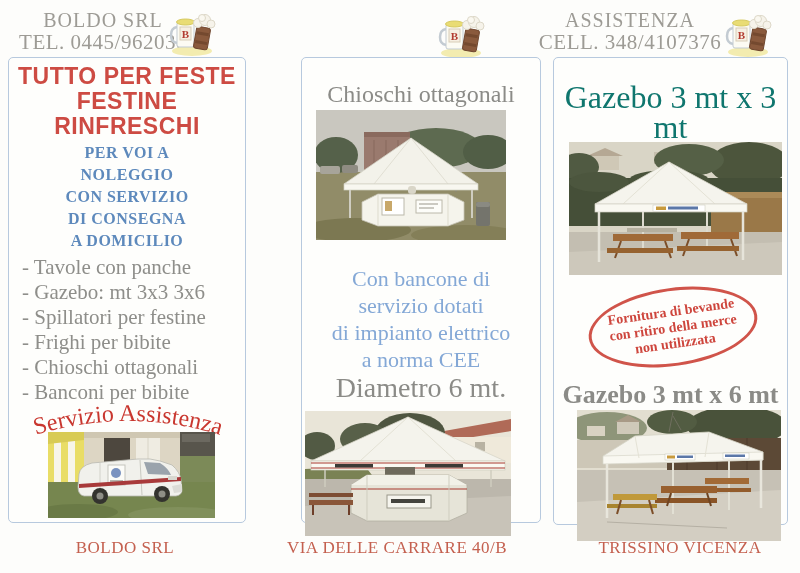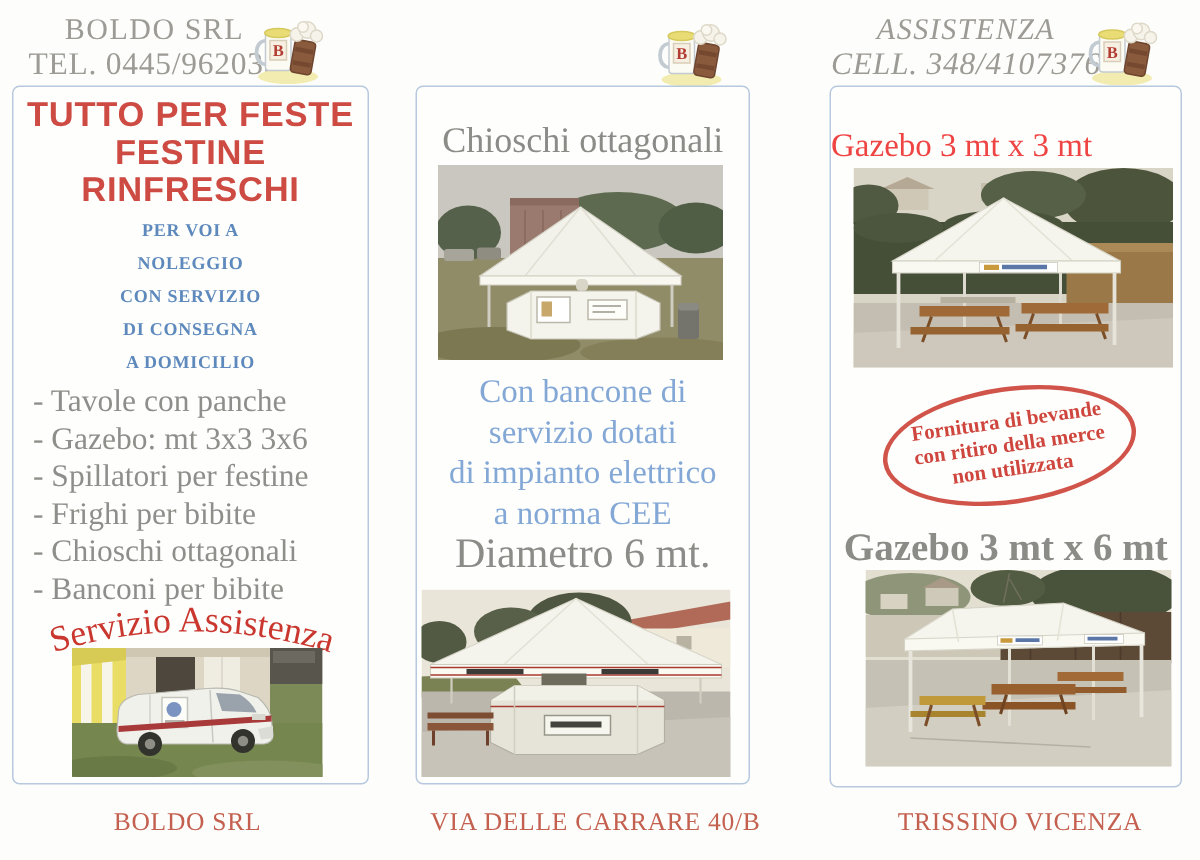--- a/index.html
+++ b/index.html
@@ -13,45 +13,45 @@
   .hdr-l1{font-size:20px;letter-spacing:1px;}
   .hdr-l2{font-size:21px;letter-spacing:0.5px;}
   .logo{position:absolute;}
   
   .panel{
     position:absolute;top:57px;height:466px;
     border:1px solid #b7c9de;border-radius:5px;
     background:#fefefc;box-sizing:border-box;
   }
   #panel-left{left:8px;width:238px;}
-  #panel-middle{left:277px;width:223px;}
+  #panel-middle{left:301px;width:240px;}
   #panel-right{left:553px;width:235px;height:468px;}
   
   .headline{padding-top:6px;text-align:center;}
   .headline div{
     font-family:"Liberation Sans",sans-serif;font-weight:bold;
     font-size:23px;line-height:25px;color:#cd4b43;letter-spacing:0.5px;
   }
   .subheadline{margin-top:3px;text-align:center;}
   .subheadline div{
-    font-weight:bold;font-size:12px;line-height:22px;color:#5d89bc;letter-spacing:0.5px;
+    font-weight:bold;font-size:16px;line-height:22px;color:#5d89bc;letter-spacing:0.5px;
   }
   .svc-list{margin-top:3px;padding-left:13px;}
   .svc-list div{font-size:21px;line-height:25px;color:#8e8e8a;}
   .arch-note{position:absolute;left:0;top:341px;}
   .van-photo-wrap{position:absolute;left:39px;top:374px;}
   
   .m-title{padding-top:22px;text-align:center;font-size:24px;line-height:28px;color:#8b8b87;}
   .m-photo1{margin:2px 0 0 14px;}
-  .m-desc{margin-top:7px;text-align:center;}
+  .m-desc{margin-top:25px;text-align:center;}
   .m-desc div{font-size:22px;line-height:27px;color:#84a8d6;}
   .m-size{margin-top:0;text-align:center;font-size:28px;line-height:30px;color:#8b8b87;}
   .m-photo2{margin:8px 0 0 3px;}
   
-  .r-title{padding-top:24px;font-size:22px;line-height:30px;color:#ef4444;}
+  .r-title{padding-top:24px;text-align:center;font-size:32px;line-height:30px;color:#0f766e;}
   .r-title2{margin-top:14px;text-align:center;font-size:26px;line-height:30px;color:#8b8b87;font-weight:bold;}
   .r-photo1{margin:0 0 0 15px;}
   .r-photo2{margin:0 0 0 23px;}
   .stamp{
     margin:13px 0 0 34px;width:170px;height:78px;box-sizing:border-box;
     border:3px solid #d0544a;border-radius:50%;
     transform:rotate(-8deg);
     text-align:center;padding-top:13px;
   }
   .stamp div{font-weight:bold;font-size:14px;line-height:16px;color:#ce463d;}
@@ -65,21 +65,21 @@
   #footer-right{left:560px;}
   svg{display:block;}
 </style>
 </head>
 <body>
 
 <div class="hdr" style="left:8px;top:10px;width:190px;">
   <div class="hdr-l1">BOLDO SRL</div>
   <div class="hdr-l2">TEL. 0445/962038</div>
 </div>
-<div class="hdr" style="left:549px;top:10px;width:190px;font-style:italic;">
+<div class="hdr" style="left:535px;top:10px;width:190px;">
   <div class="hdr-l1">ASSISTENZA</div>
   <div class="hdr-l2">CELL. 348/4107376</div>
 </div>
 
 <div class="logo" style="left:168px;top:10px;">
   <svg width="48" height="46" viewBox="0 0 48 46">
     <ellipse cx="24" cy="41" rx="20" ry="5" fill="#f3ecb0"></ellipse>
     <path d="M9,17 q-6,1 -6,8 q0,7 6,8" fill="none" stroke="#c3cbd2" stroke-width="2.5"></path>
     <rect x="9" y="12" width="17" height="25" rx="2" fill="#fcfbf3" stroke="#c3cbd2"></rect>
     <ellipse cx="17.5" cy="12" rx="9" ry="3" fill="#e9dc74" stroke="#d6c95e"></ellipse>

